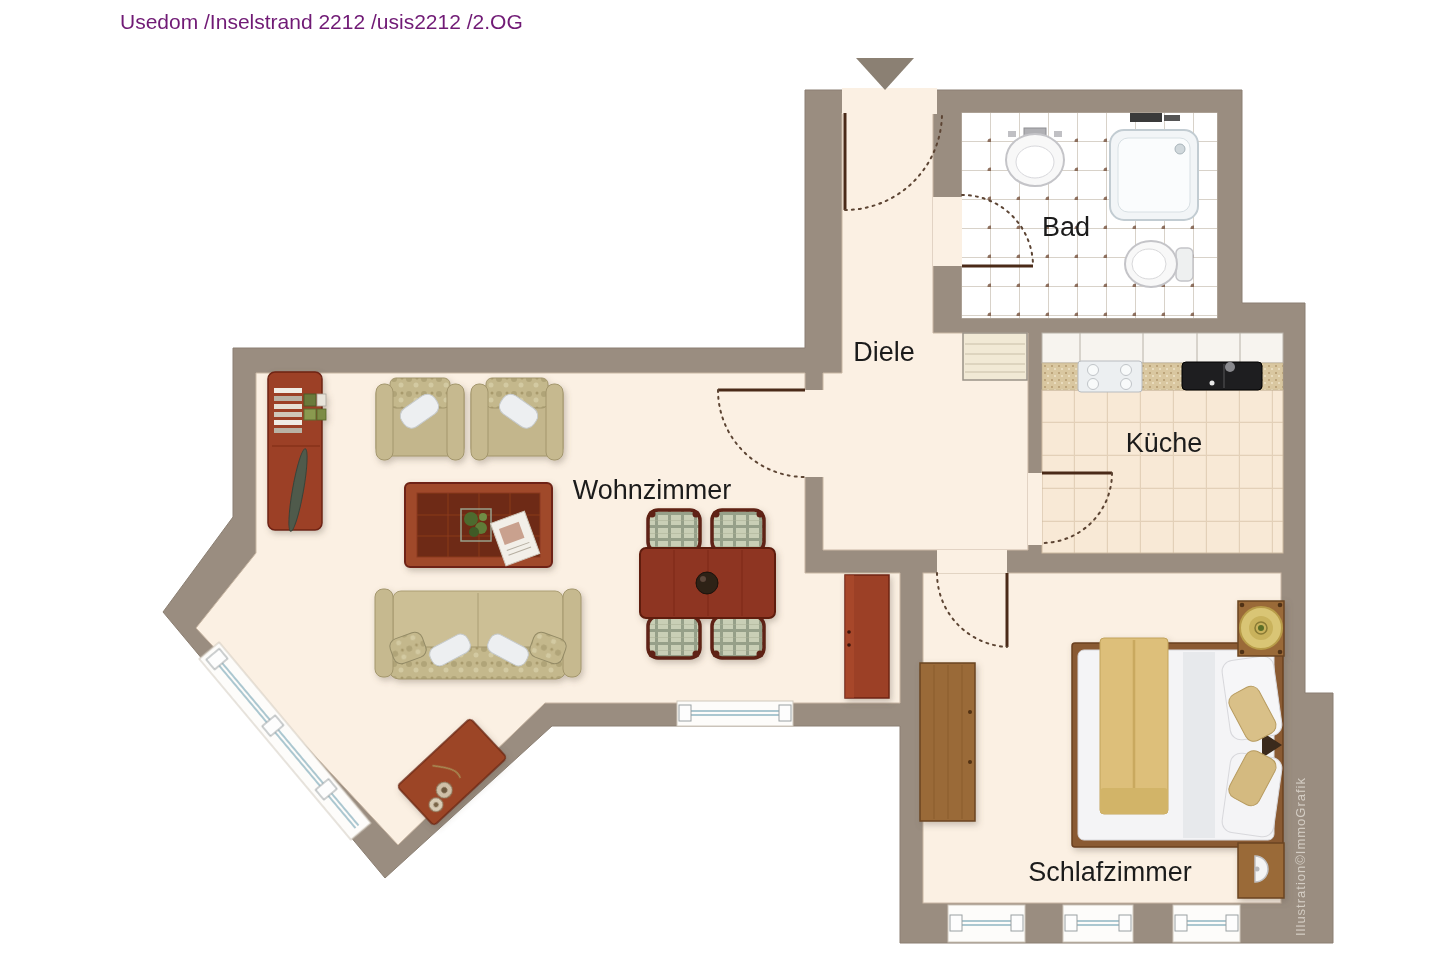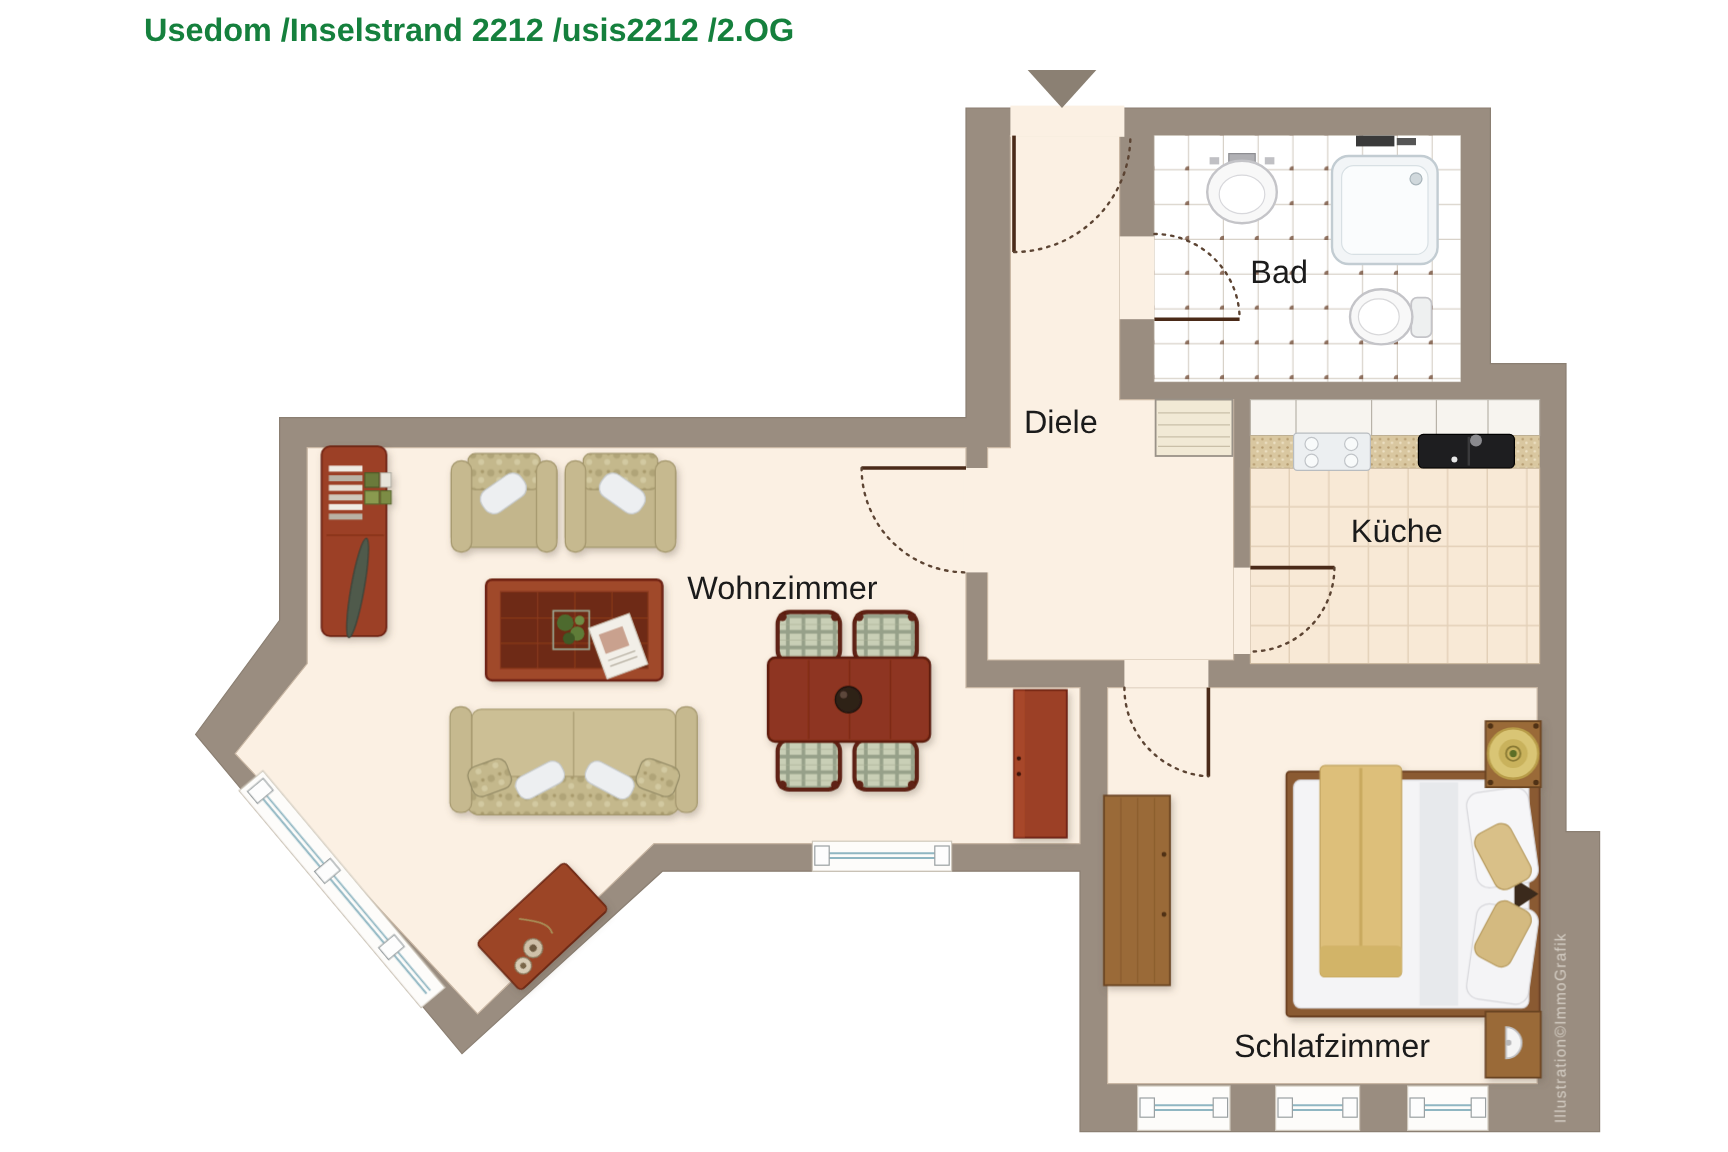--- a/index.html
+++ b/index.html
@@ -1,18 +1,18 @@
 <!DOCTYPE html>
 <html style="--pageBg: #ffffff; --wall: #9a8d80; --floor: #fbf0e3; --bathFloor: #ffffff; --kitchenFloor: #f8e9d6; --woodDark: #9c4026; --woodLight: #9a6b39; --windowLine: #8fb6c2; --door: #4a2a18; --arrow: #8b8073;"><head>
 <meta charset="utf-8">
 <style>
   html,body{margin:0;padding:0;background:#fff;}
   #stage{position:relative;width:1440px;height:960px;background:var(--pageBg,#ffffff);overflow:hidden;
          font-family:"Liberation Sans",sans-serif;}
-  #plan-title{position:absolute;left:120px;top:10px;font-size:27px;font-weight:bold;color:#15803d;
+  #plan-title{position:absolute;left:120px;top:10px;font-size:21px;font-weight:normal;color:#701a75;
               letter-spacing:0px;white-space:pre;}
   svg{position:absolute;left:0;top:0;}
   .wall{fill:var(--wall,#9a8d80);stroke:#8b7f72;stroke-width:1;}
   .floor{fill:var(--floor,#fbf0e3);stroke:#c9b7a4;stroke-width:1;}
   .bridge{fill:var(--floor,#fbf0e3);stroke:none;}
   .bathfloor{fill:var(--bathFloor,#ffffff);stroke:#bdb5a9;stroke-width:1;}
   .ktile{fill:var(--kitchenFloor,#f8e9d6);}
   .room-label{font-size:27px;fill:#1b1b1b;text-anchor:middle;font-family:"Liberation Sans",sans-serif;}
   .watermark{font-size:13px;fill:#d3ccc3;letter-spacing:1px;font-family:"Liberation Sans",sans-serif;}
   .doorleaf{stroke:var(--door,#4a2a18);stroke-width:3;fill:none;}

